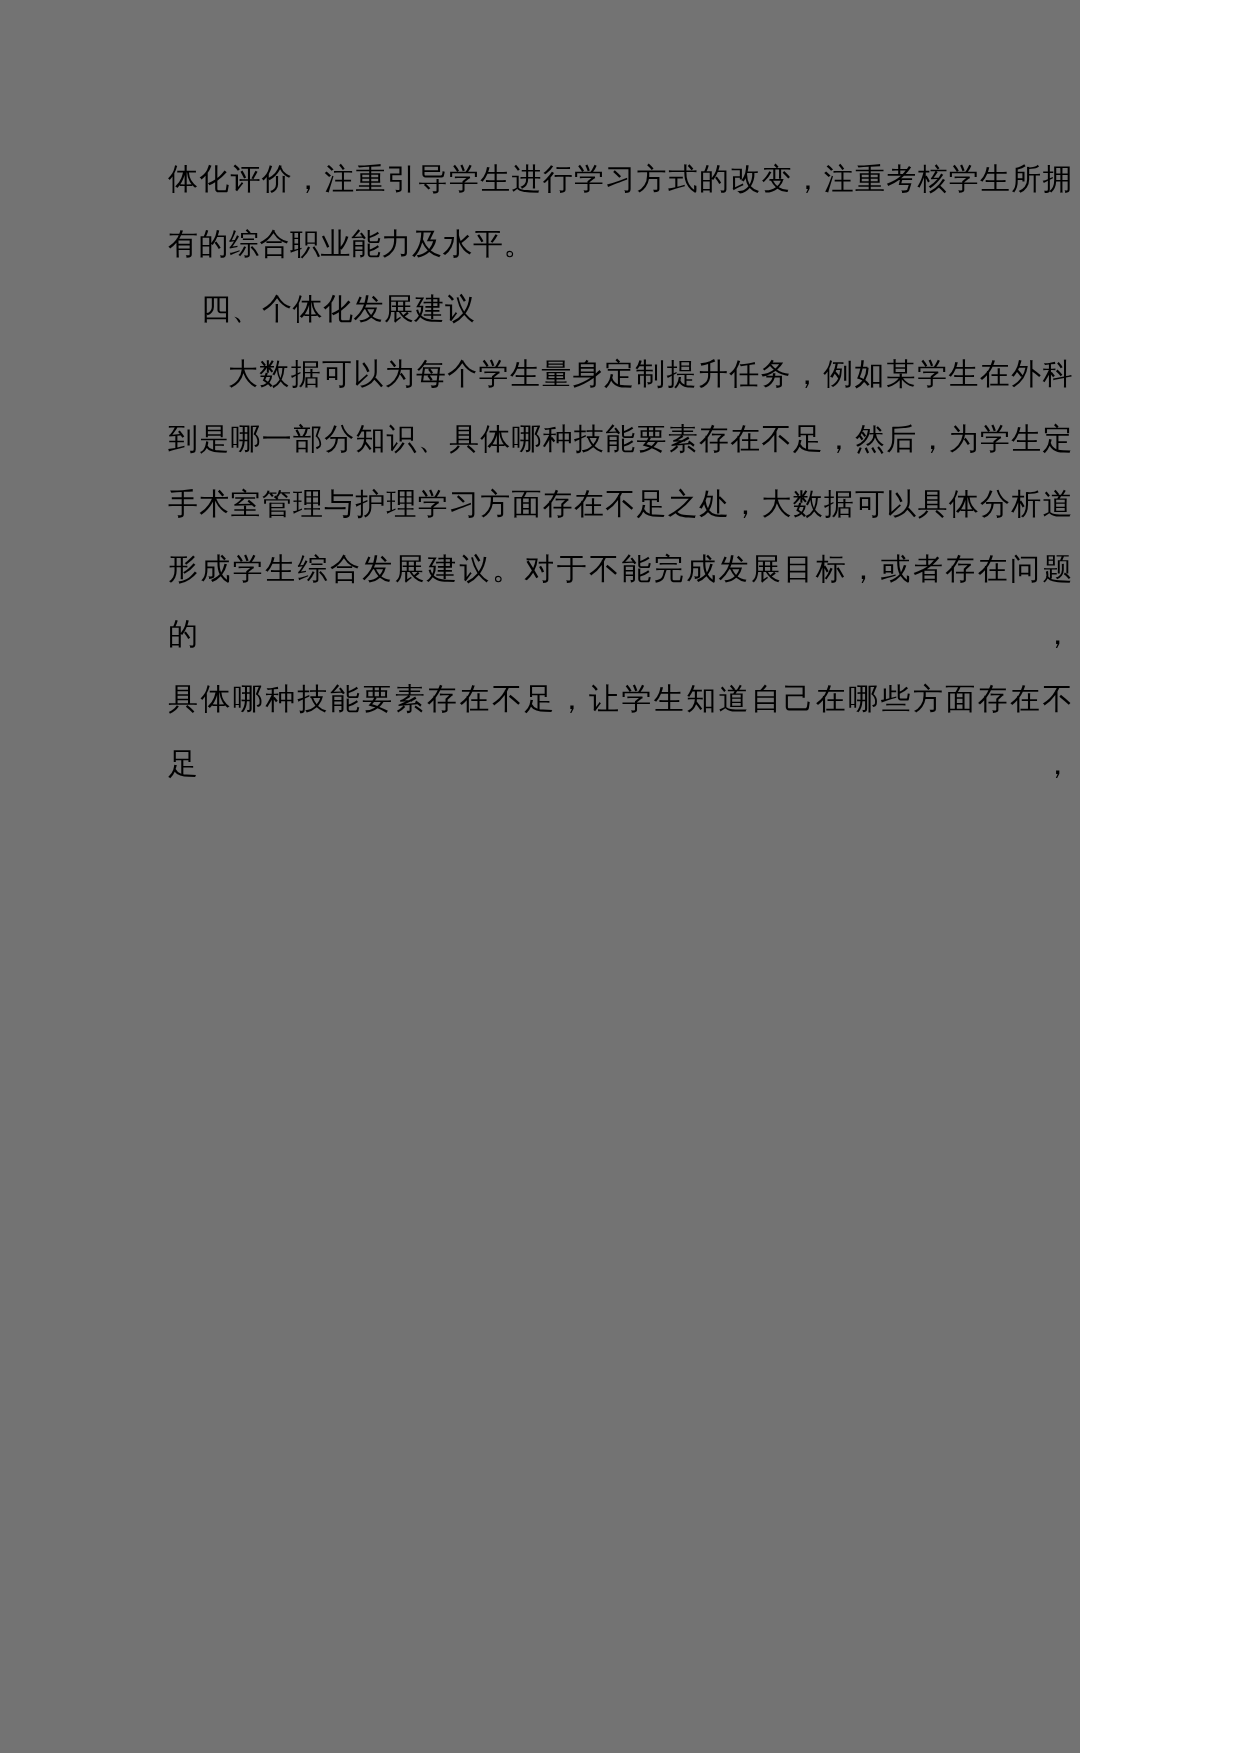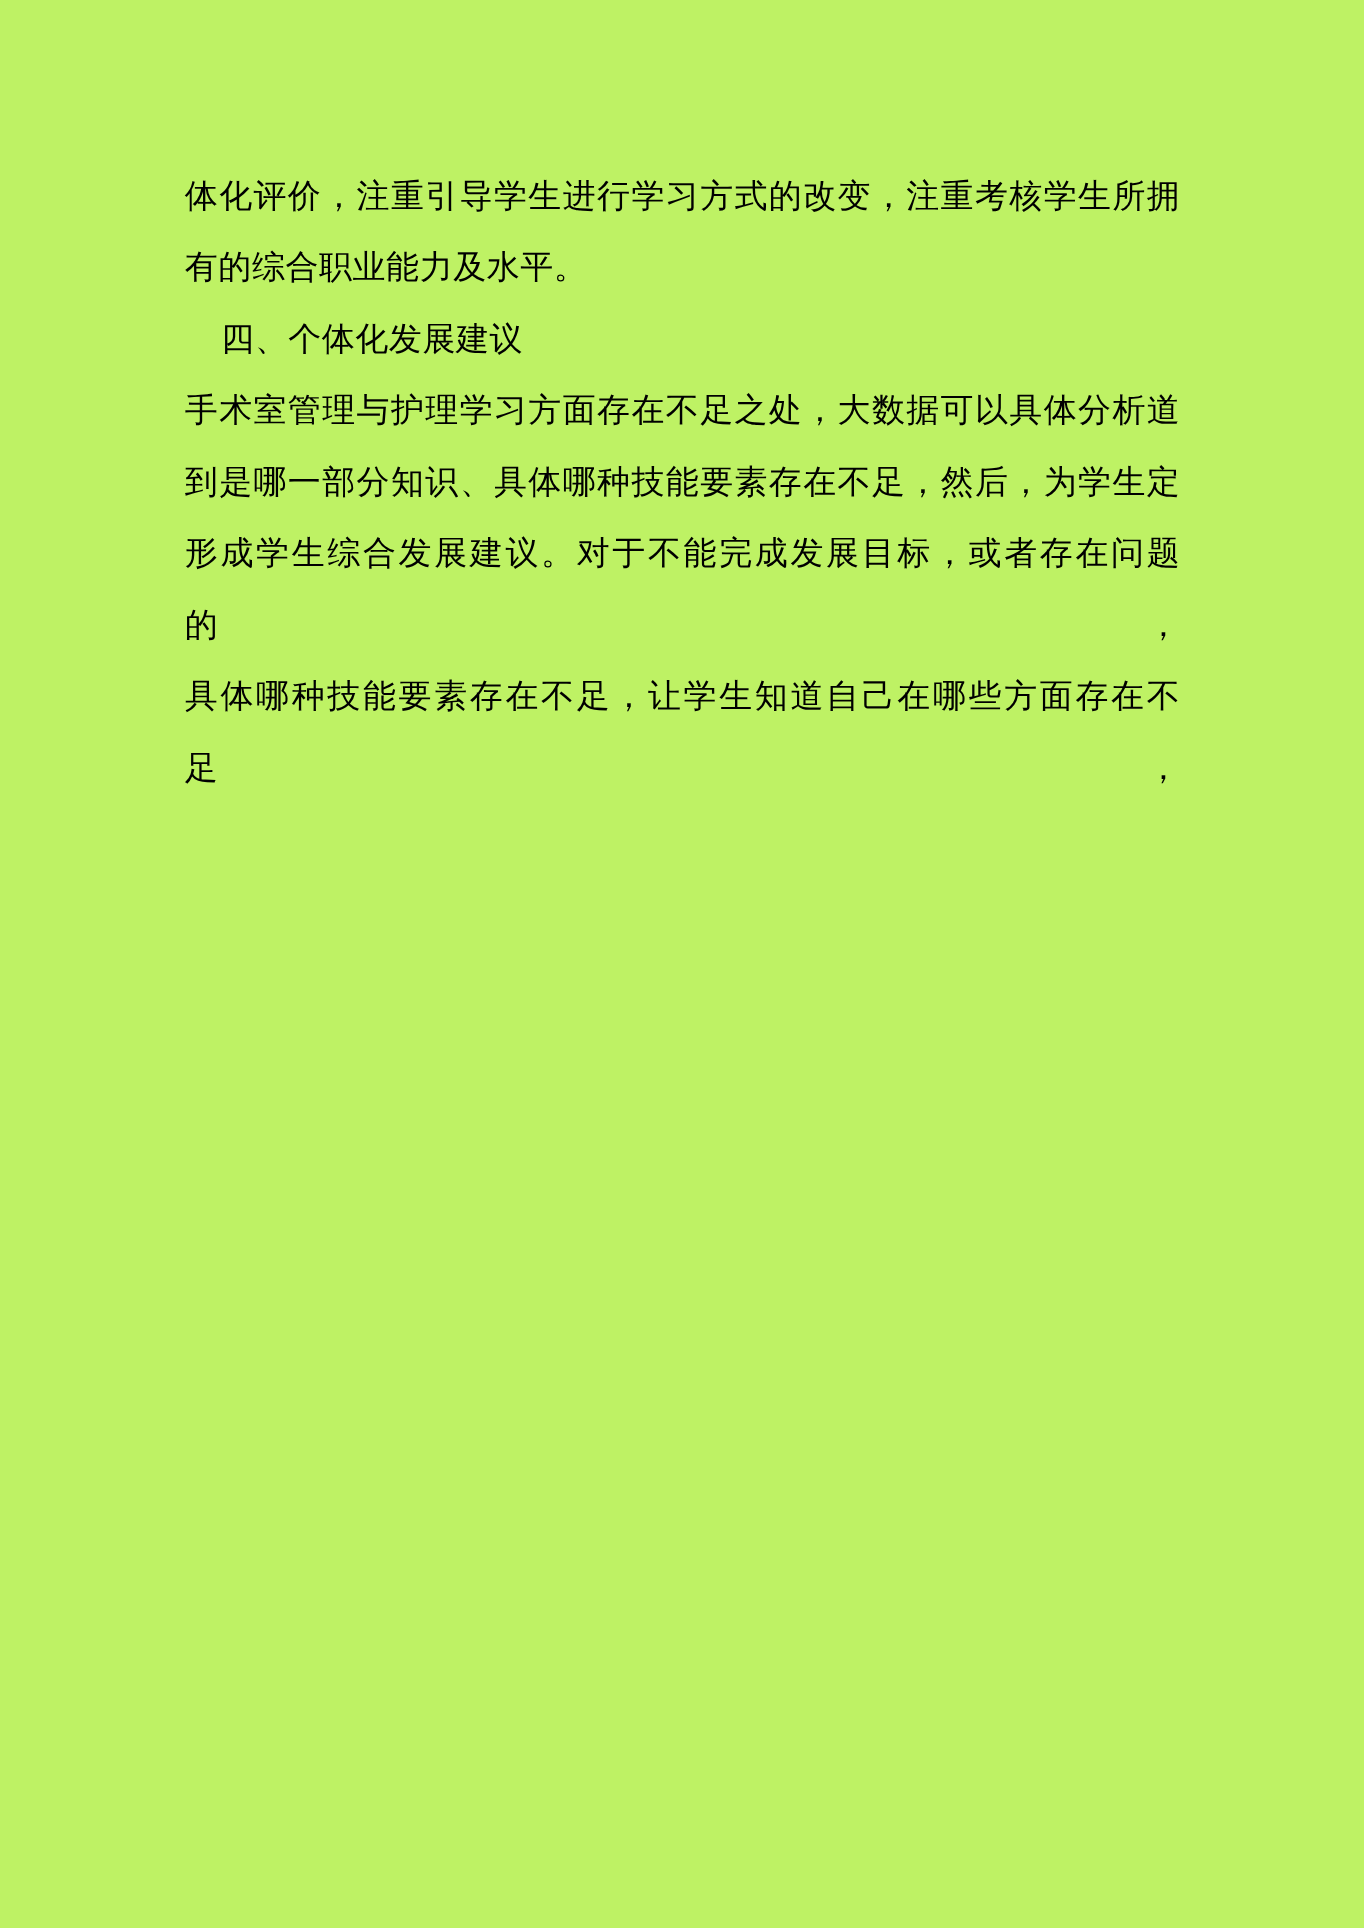--- a/index.html
+++ b/index.html
@@ -2,23 +2,23 @@
 <html><head>
 <meta charset="utf-8">
 <style>
   html, body {
     margin: 0;
     padding: 0;
     background: #ffffff;
   }
   .page {
     position: relative;
-    width: 1240px;
+    width: 1080px;
     height: 1753px;
-    background: #bef264;
+    background: #737373;
     overflow: hidden;
     text-decoration: underline;
   }
   .textblock {
     position: absolute;
     left: 168px;
     top: 146px;
     width: 905px;
     font-family: "Liberation Serif", "DejaVu Serif", serif;
     font-size: 30px;
@@ -49,19 +49,20 @@
 <body>
 
 <div class="page">
   <div class="textblock">
 
     <div class="line">体化评价，注重引导学生进行学习方式的改变，注重考核学生所拥</div>
     <div class="line last">有的综合职业能力及水平。</div>
 
     <div class="line heading">四、个体化发展建议</div>
 
+    <div class="line first-indent">大数据可以为每个学生量身定制提升任务，例如某学生在外科</div>
+    <div class="line">到是哪一部分知识、具体哪种技能要素存在不足，然后，为学生定</div>
     <div class="line">手术室管理与护理学习方面存在不足之处，大数据可以具体分析道</div>
-    <div class="line">到是哪一部分知识、具体哪种技能要素存在不足，然后，为学生定</div>
     <div class="line">形成学生综合发展建议。对于不能完成发展目标，或者存在问题的，</div>
     <div class="line">具体哪种技能要素存在不足，让学生知道自己在哪些方面存在不足，</div>
 
   </div>
 </div>
 
 </body></html>

